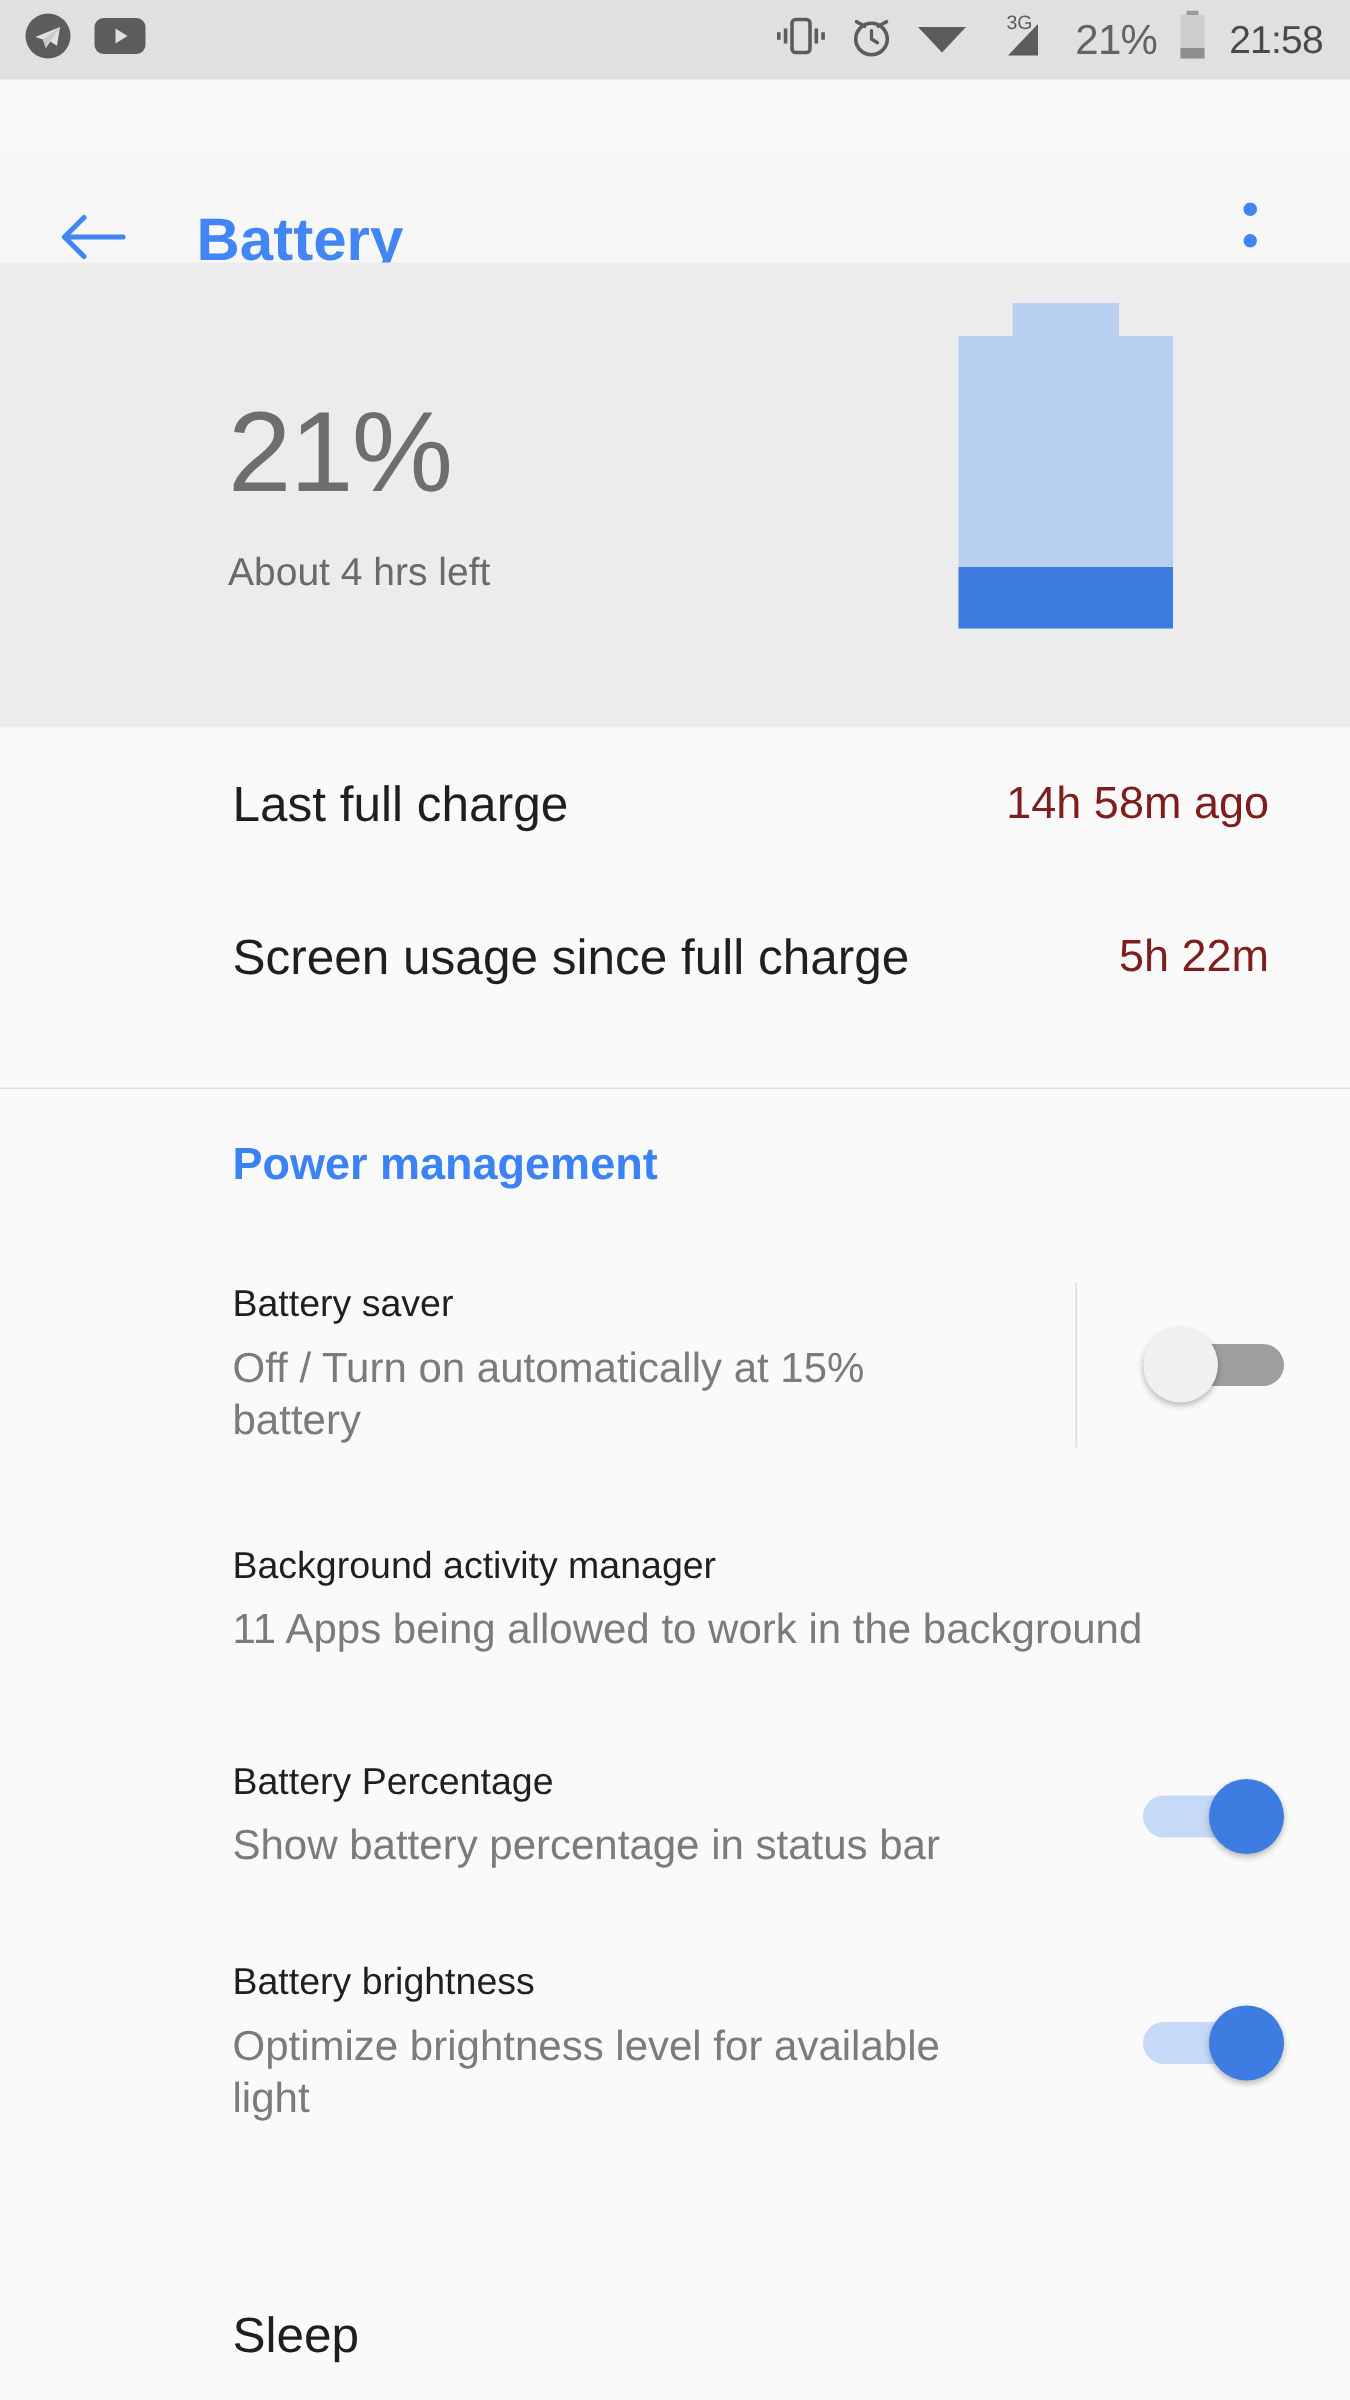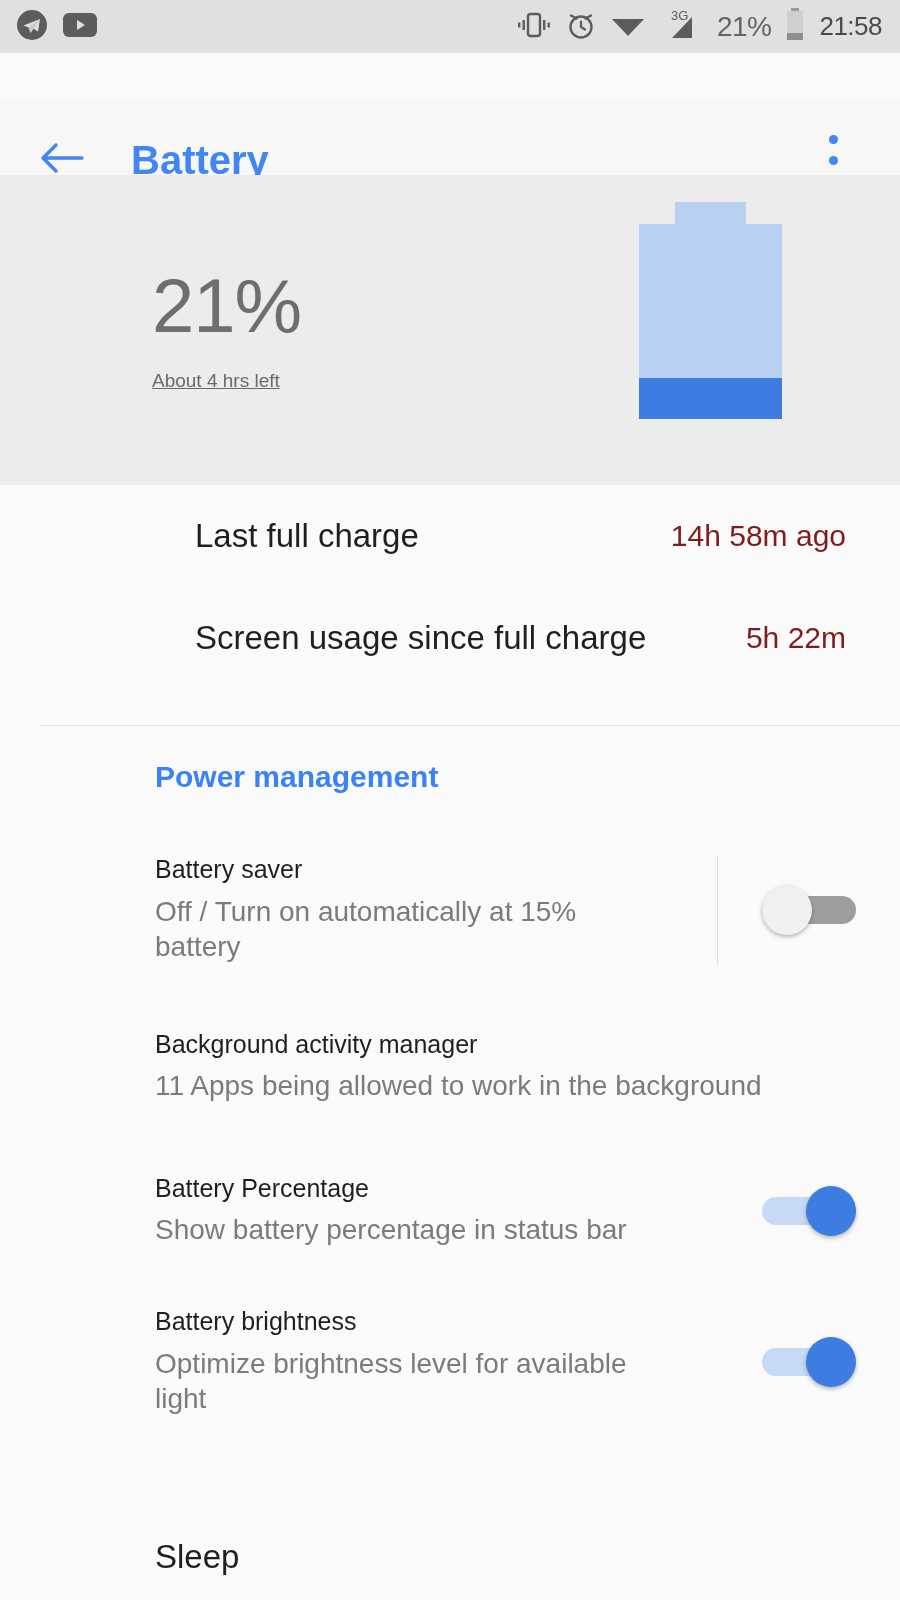--- a/index.html
+++ b/index.html
@@ -41,28 +41,28 @@
   }
   .overflow-btn i{ display:block; width:9px; height:9px; border-radius:50%; background:#4285f4; }
 
   
   .summary{
     position:absolute; top:175px; left:0; width:900px; height:310px;
     background:#ececec; display:flex; align-items:center;
   }
   .summary-left{ margin-left:152px; }
   .big-pct{ font-size:76px; color:#6e6e6e; font-weight:400; letter-spacing:-1px; line-height:1; }
-  .time-left{ font-size:19px; color:#6a6a6a; margin-top:26px;text-decoration:underline; }
+  .time-left{ font-size:26px; color:#6a6a6a; margin-top:26px; }
   .batt-graphic{ position:absolute; left:639px; top:27px; width:143px; height:217px; }
   .batt-nub{ position:absolute; left:36px; top:0; width:71px; height:22px; background:#b9d0f2; }
   .batt-body{ position:absolute; left:0; top:22px; width:143px; height:195px; background:#b9d0f2; }
   .batt-fill{ position:absolute; left:0; bottom:0; width:143px; height:41px; background:#3d7ce0; }
 
   
-  .info-section{ position:absolute; top:485px; left:0; width:900px;padding-left:40px; }
+  .info-section{ position:absolute; top:485px; left:0; width:900px; }
   .info-row{
     height:102px; display:flex; align-items:center;
     padding:0 54px 0 155px;
   }
   .info-label{ font-size:33px; color:#1f1f1f; }
   .info-value{ margin-left:auto; font-size:30px; color:#7f1d1d; }
   .section-divider{ width:900px; height:1px; background:#e2e2e2; }
 
   
   .pm-header{

